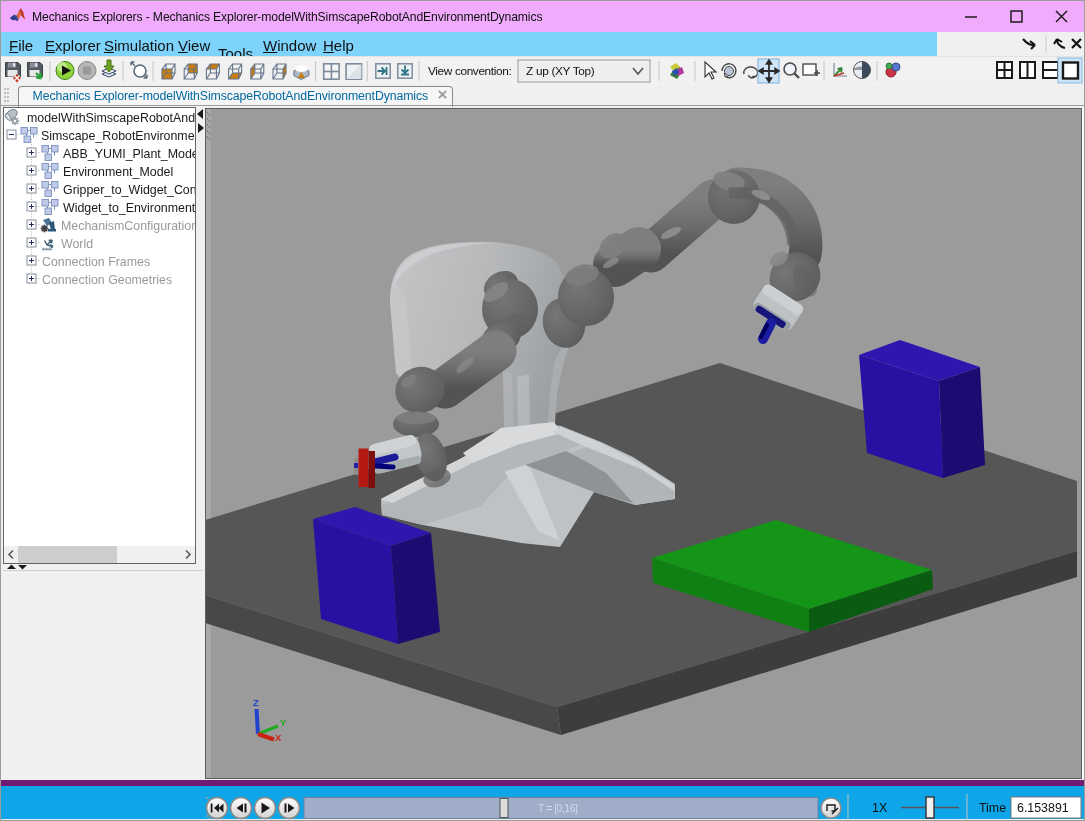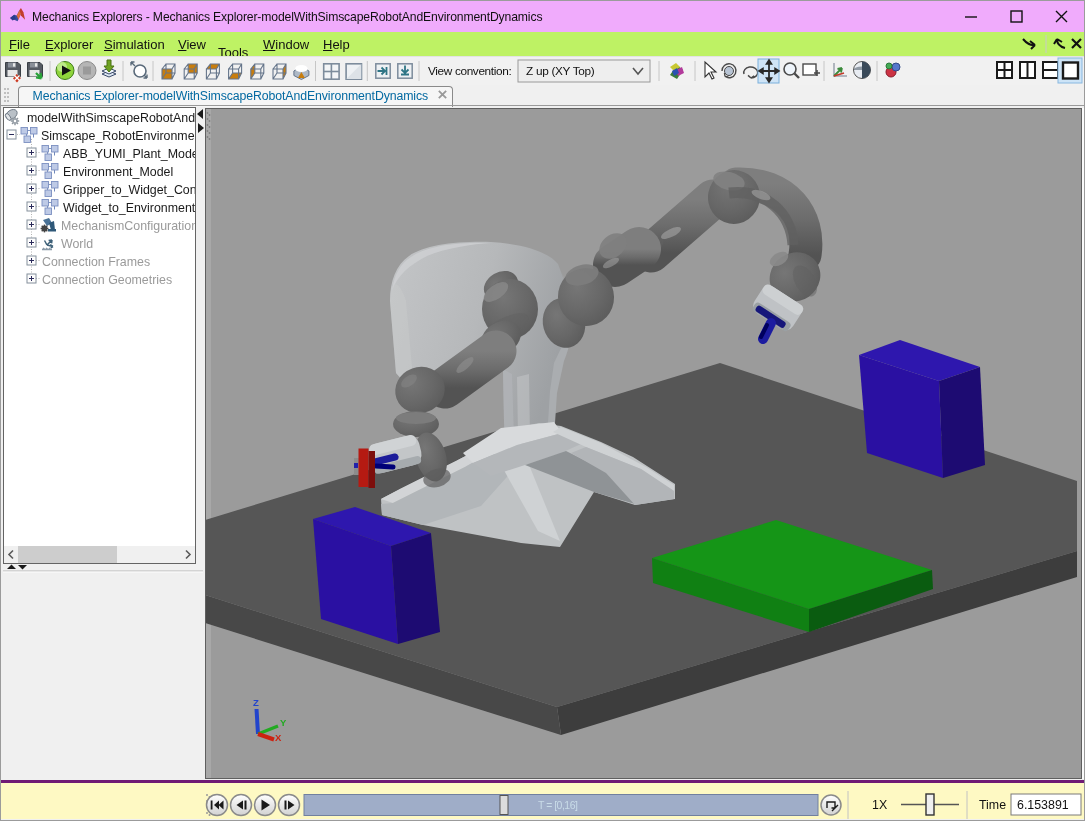--- a/index.html
+++ b/index.html
@@ -16,21 +16,21 @@
     <path d="M0,12 L5,8 L7,13 L3,15 Z" fill="#2a3a8b"></path>
   </svg>
   <div class="abs txt" style="left:31px;top:9px;font-size:12.2px;letter-spacing:-0.14px;color:#111">Mechanics Explorers - Mechanics Explorer-modelWithSimscapeRobotAndEnvironmentDynamics</div>
   <svg class="abs" style="left:958px;top:4px" width="120" height="24" viewBox="0 0 120 24">
     <line x1="6" y1="12" x2="18" y2="12" stroke="#111" stroke-width="1.4"></line>
     <rect x="52" y="6" width="11" height="11" fill="none" stroke="#111" stroke-width="1.4"></rect>
     <path d="M97,6 L108,17 M108,6 L97,17" stroke="#111" stroke-width="1.4"></path>
   </svg>
 </div>
 
-<div class="abs" style="left:0;top:31px;width:1083px;height:24px;background:#bef264;font-size:13px;color:#111">
+<div class="abs" style="left:0;top:31px;width:936px;height:24px;background:#7dd3fc;font-size:15px;color:#111">
   <div class="abs txt" style="left:8px;top:5px"><u>F</u>ile</div>
   <div class="abs txt" style="left:44px;top:5px"><u>E</u>xplorer</div>
   <div class="abs txt" style="left:103px;top:5px"><u>S</u>imulation</div>
   <div class="abs txt" style="left:177px;top:5px"><u>V</u>iew</div>
   <div class="abs txt" style="left:217px;top:13px"><u>T</u>ools</div>
   <div class="abs txt" style="left:262px;top:5px"><u>W</u>indow</div>
   <div class="abs txt" style="left:322px;top:5px"><u>H</u>elp</div>
   <svg class="abs" style="left:1020px;top:2px" width="62" height="20" viewBox="0 0 62 20">
     <path d="M2,5 Q8,12 14,11 M14,11 L9,7 M14,11 L10,15" stroke="#111" stroke-width="2" fill="none"></path>
     <line x1="25" y1="1" x2="25" y2="19" stroke="#c9c9c9" stroke-width="1"></line>
@@ -475,21 +475,21 @@
       <line x1="257" y1="733" x2="273" y2="738.5" stroke="#cc2211" stroke-width="4"></line>
       <text x="252" y="705" font-size="9.5" font-weight="bold" fill="#2244cc" font-family="Liberation Sans">Z</text>
       <text x="279" y="725" font-size="9.5" font-weight="bold" fill="#22aa22" font-family="Liberation Sans">Y</text>
       <text x="274" y="740" font-size="9.5" font-weight="bold" fill="#cc2211" font-family="Liberation Sans">X</text>
     </g>
   </svg>
 </div>
 
 <div class="abs" style="left:1081px;top:107px;width:3px;height:671px;background:#fbfbfb"></div>
 
-<div class="abs" style="left:0;top:779px;width:1083px;height:39px;background:#fef9c3;border-top:3px solid #701a75">
+<div class="abs" style="left:0;top:779px;width:1083px;height:39px;background:#0ea5e9;border-top:6px solid #701a75">
   <svg class="abs" style="left:0;top:0" width="1083" height="39" viewBox="0 0 1083 39" id="pbsvg">
     <defs>
       <linearGradient id="btng" x1="0" y1="0" x2="0" y2="1">
         <stop offset="0" stop-color="#ffffff"></stop>
           <stop offset="1" stop-color="#d2d2d2"></stop>
       </linearGradient>
     </defs>
     <g fill="#9a9a9a">
       <circle cx="206" cy="12" r="1"></circle>
         <circle cx="208.5" cy="14" r="1"></circle>

